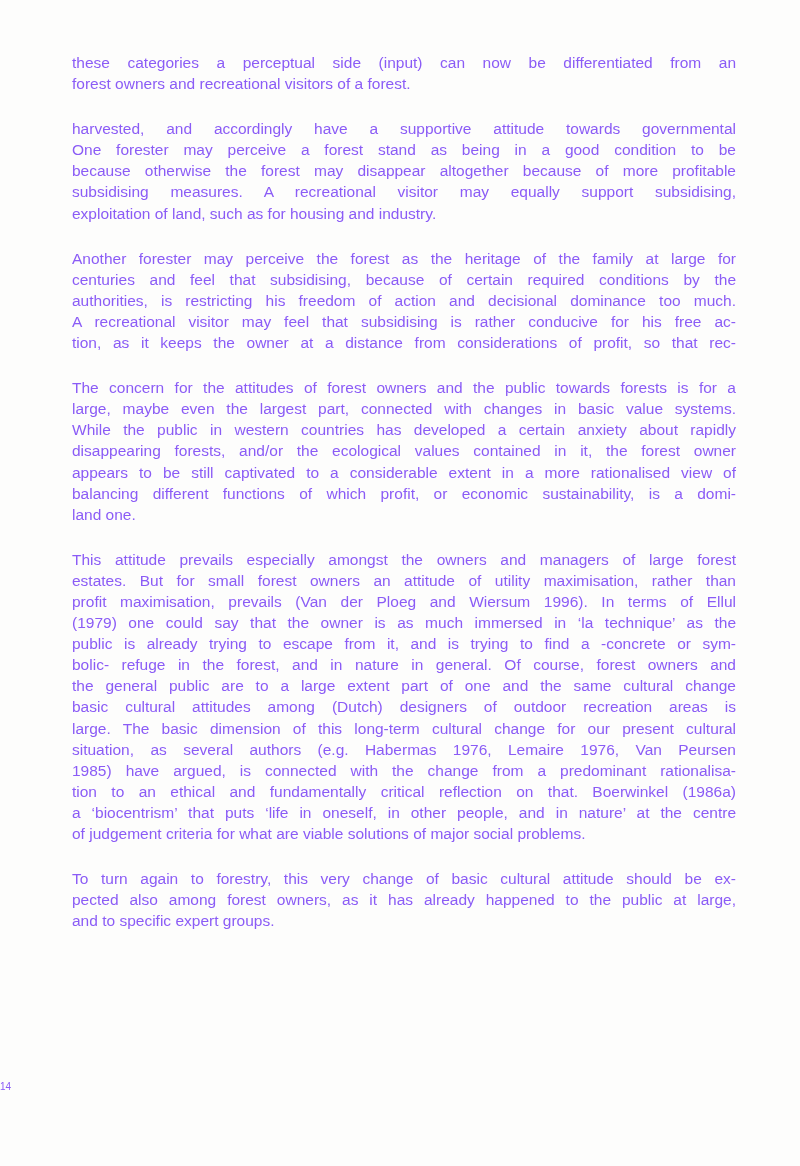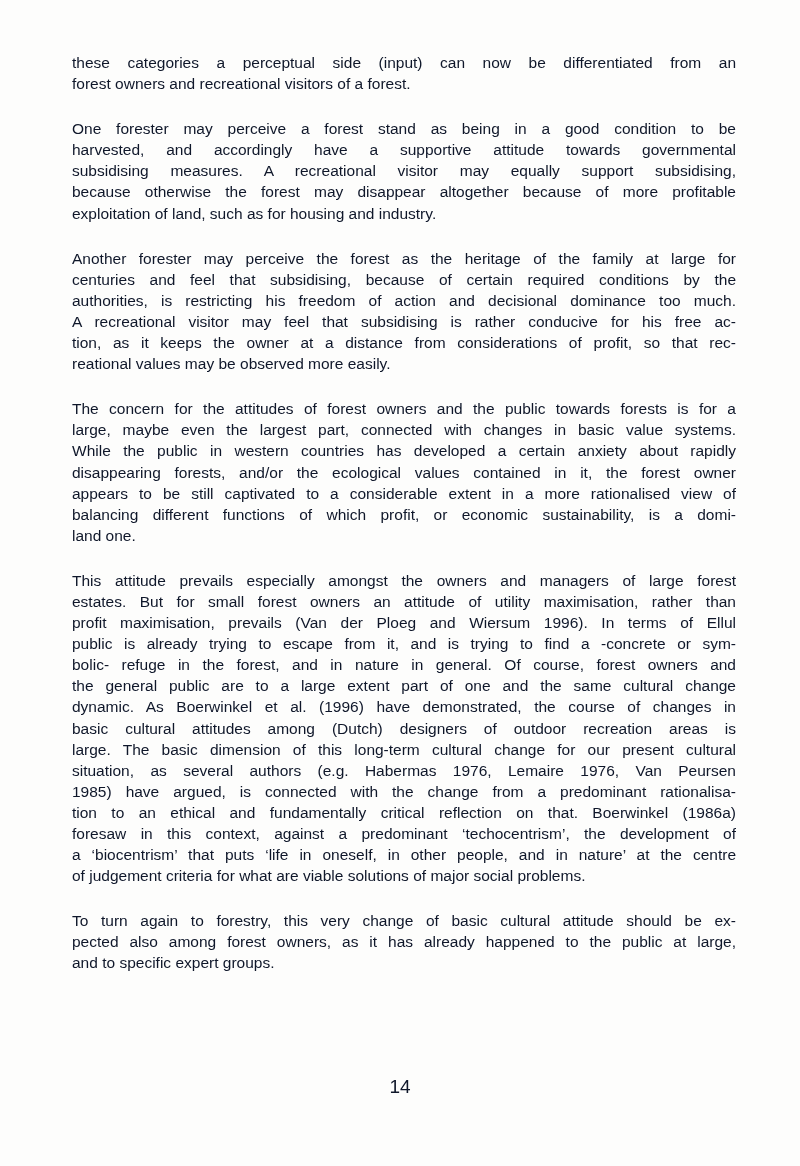--- a/index.html
+++ b/index.html
@@ -6,21 +6,21 @@
     margin: 0;
     padding: 0;
     background: #e8e8e8;
   }
   .page {
     position: relative;
     width: 800px;
     height: 1166px;
     background: #fdfdfc;
     font-family: "Liberation Sans", sans-serif;
-    color: #0f172a;
+    color: #8b5cf6;
     overflow: hidden;
   }
   .text-block {
     position: absolute;
     left: 72px;
     top: 52px;
     width: 664px;
   }
   .para {
     margin: 0 0 24px 0;
@@ -37,72 +37,70 @@
   }
   .line.last {
     text-align: center;
     text-align-last: left;
   }
   .page-number {
     position: absolute;
     top: 1076px;
     left: 0;
     width: 100%;
-    text-align: center;
-    font-size: 19px;
+    text-align: left;
+    font-size: 10px;
     line-height: 21px;
   }
 </style>
 </head>
 <body>
 
 <div class="page">
   <div class="text-block">
     <div class="para">
         <div class="line">these categories a perceptual side (input) can now be differentiated from an</div>
         <div class="line last">forest owners and recreational visitors of a forest.</div>
       </div>
     <div class="para">
+        <div class="line">harvested, and accordingly have a supportive attitude towards governmental</div>
         <div class="line">One forester may perceive a forest stand as being in a good condition to be</div>
-        <div class="line">harvested, and accordingly have a supportive attitude towards governmental</div>
+        <div class="line">because otherwise the forest may disappear altogether because of more profitable</div>
         <div class="line">subsidising measures. A recreational visitor may equally support subsidising,</div>
-        <div class="line">because otherwise the forest may disappear altogether because of more profitable</div>
         <div class="line last">exploitation of land, such as for housing and industry.</div>
       </div>
     <div class="para">
         <div class="line">Another forester may perceive the forest as the heritage of the family at large for</div>
         <div class="line">centuries and feel that subsidising, because of certain required conditions by the</div>
         <div class="line">authorities, is restricting his freedom of action and decisional dominance too much.</div>
         <div class="line">A recreational visitor may feel that subsidising is rather conducive for his free ac-</div>
         <div class="line">tion, as it keeps the owner at a distance from considerations of profit, so that rec-</div>
-        <div class="line last">reational values may be observed more easily.</div>
       </div>
     <div class="para">
         <div class="line">The concern for the attitudes of forest owners and the public towards forests is for a</div>
         <div class="line">large, maybe even the largest part, connected with changes in basic value systems.</div>
         <div class="line">While the public in western countries has developed a certain anxiety about rapidly</div>
         <div class="line">disappearing forests, and/or the ecological values contained in it, the forest owner</div>
         <div class="line">appears to be still captivated to a considerable extent in a more rationalised view of</div>
         <div class="line">balancing different functions of which profit, or economic sustainability, is a domi-</div>
         <div class="line last">land one.</div>
       </div>
     <div class="para">
         <div class="line">This attitude prevails especially amongst the owners and managers of large forest</div>
         <div class="line">estates. But for small forest owners an attitude of utility maximisation, rather than</div>
         <div class="line">profit maximisation, prevails (Van der Ploeg and Wiersum 1996). In terms of Ellul</div>
+        <div class="line">(1979) one could say that the owner is as much immersed in ‘la technique’ as the</div>
         <div class="line">public is already trying to escape from it, and is trying to find a -concrete or sym-</div>
         <div class="line">bolic- refuge in the forest, and in nature in general. Of course, forest owners and</div>
         <div class="line">the general public are to a large extent part of one and the same cultural change</div>
-        <div class="line">dynamic. As Boerwinkel et al. (1996) have demonstrated, the course of changes in</div>
         <div class="line">basic cultural attitudes among (Dutch) designers of outdoor recreation areas is</div>
         <div class="line">large. The basic dimension of this long-term cultural change for our present cultural</div>
         <div class="line">situation, as several authors (e.g. Habermas 1976, Lemaire 1976, Van Peursen</div>
         <div class="line">1985) have argued, is connected with the change from a predominant rationalisa-</div>
         <div class="line">tion to an ethical and fundamentally critical reflection on that. Boerwinkel (1986a)</div>
-        <div class="line">foresaw in this context, against a predominant ‘techocentrism’, the development of</div>
         <div class="line">a ‘biocentrism’ that puts ‘life in oneself, in other people, and in nature’ at the centre</div>
         <div class="line last">of judgement criteria for what are viable solutions of major social problems.</div>
       </div>
     <div class="para">
         <div class="line">To turn again to forestry, this very change of basic cultural attitude should be ex-</div>
         <div class="line">pected also among forest owners, as it has already happened to the public at large,</div>
         <div class="line last">and to specific expert groups.</div>
       </div>
   </div>
   <div class="page-number">14</div>

